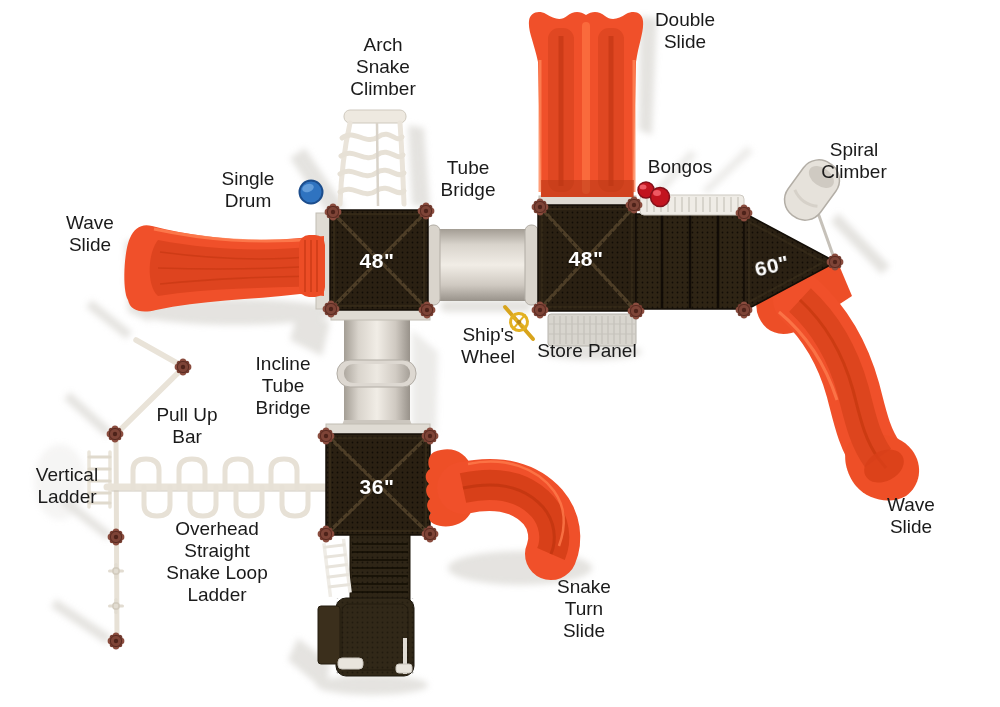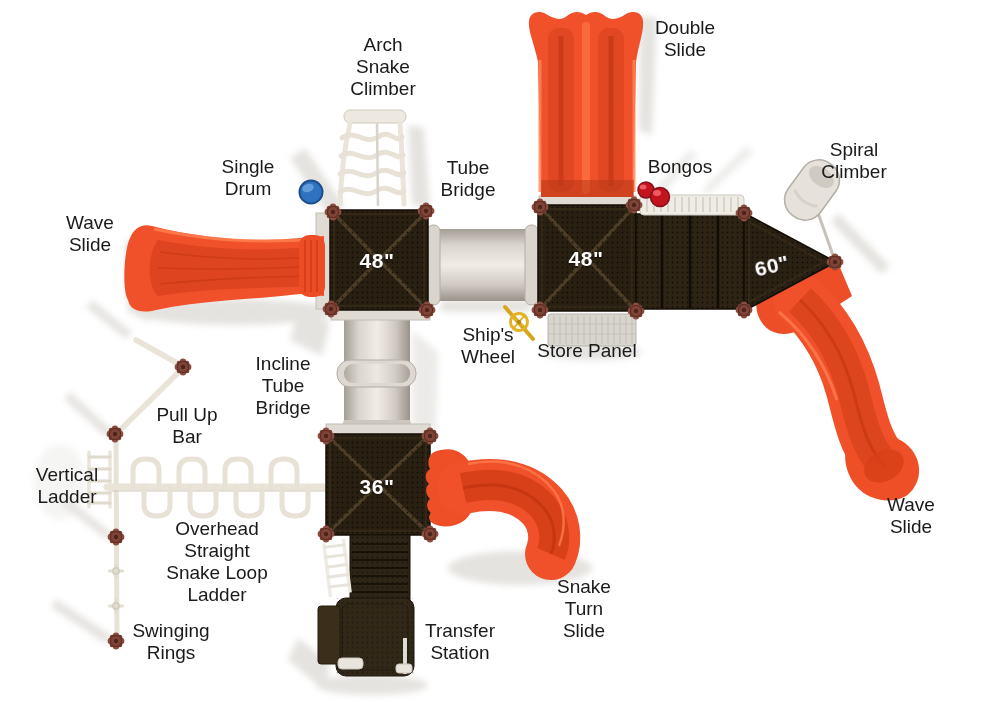--- a/index.html
+++ b/index.html
@@ -283,23 +283,23 @@
     <use href="#cap" x="183" y="367"></use>
         <use href="#cap" x="115" y="434"></use>
     <use href="#cap" x="116" y="537"></use>
         <use href="#cap" x="116" y="641"></use>
   </g>
 </svg>
 
 <div class="lbl" style="left:383px;top:34px">Arch
 Snake
 Climber</div>
-<div class="lbl" style="left:685px;top:17px">Double
+<div class="lbl" style="left:685px;top:9px">Double
 Slide</div>
-<div class="lbl" style="left:248px;top:156px">Single
+<div class="lbl" style="left:248px;top:168px">Single
 Drum</div>
 <div class="lbl" style="left:468px;top:157px">Tube
 Bridge</div>
 <div class="lbl" style="left:680px;top:156px">Bongos</div>
 <div class="lbl" style="left:854px;top:139px">Spiral
 Climber</div>
 <div class="lbl" style="left:90px;top:212px">Wave
 Slide</div>
 <div class="lbl" style="left:488px;top:324px">Ship's
 Wheel</div>
@@ -308,24 +308,20 @@
 Tube
 Bridge</div>
 <div class="lbl" style="left:187px;top:404px">Pull Up
 Bar</div>
 <div class="lbl" style="left:67px;top:464px">Vertical
 Ladder</div>
 <div class="lbl" style="left:217px;top:518px">Overhead
 Straight
 Snake Loop
 Ladder</div>
-<div class="lbl" style="left:171px;top:620px">Swinging
-Rings</div>
-<div class="lbl" style="left:460px;top:620px">Transfer
-Station</div>
 <div class="lbl" style="left:584px;top:576px">Snake
 Turn
 Slide</div>
 <div class="lbl" style="left:911px;top:494px">Wave
 Slide</div>
 
 <div class="size" style="left:377px;top:261px">48"</div>
 <div class="size" style="left:586px;top:259px">48"</div>
 <div class="size rot" style="left:772px;top:266px">60"</div>
 <div class="size" style="left:377px;top:487px">36"</div>

